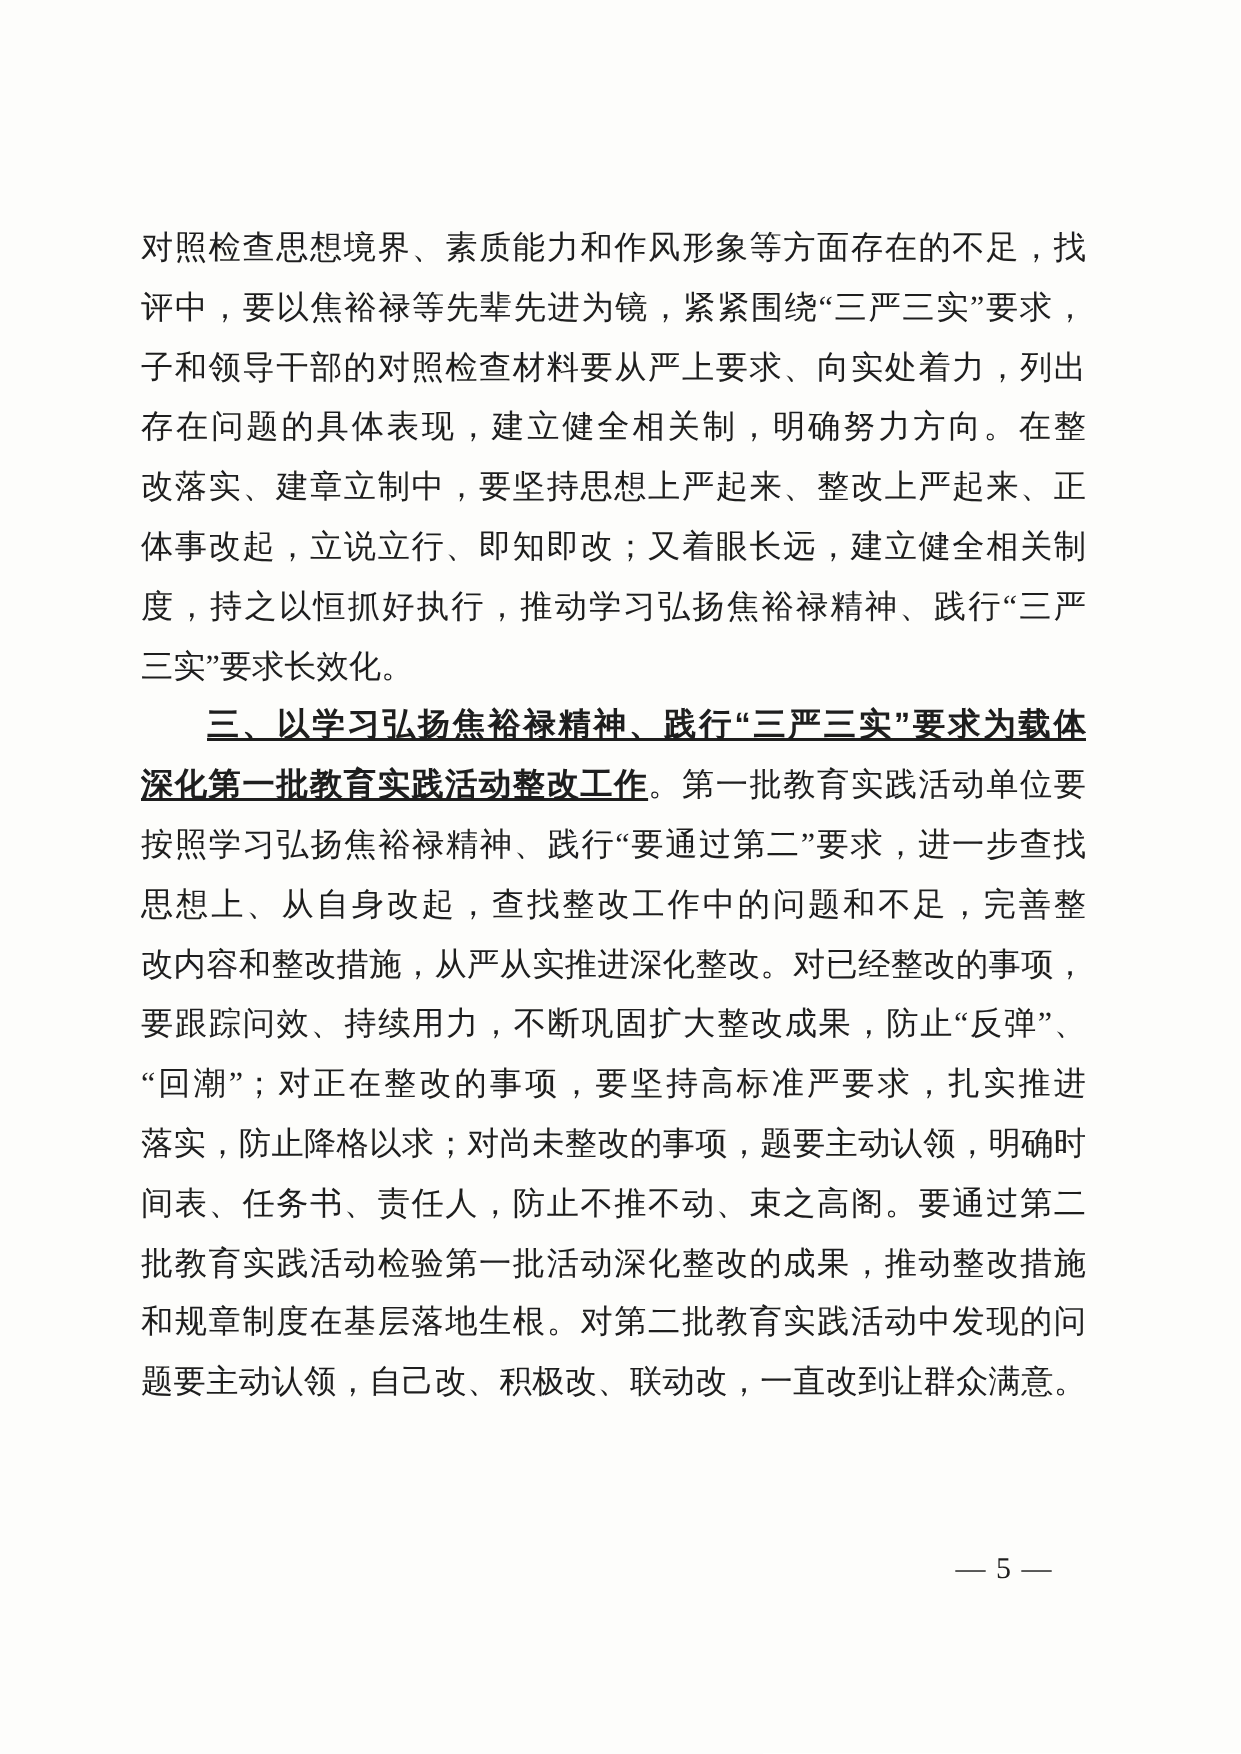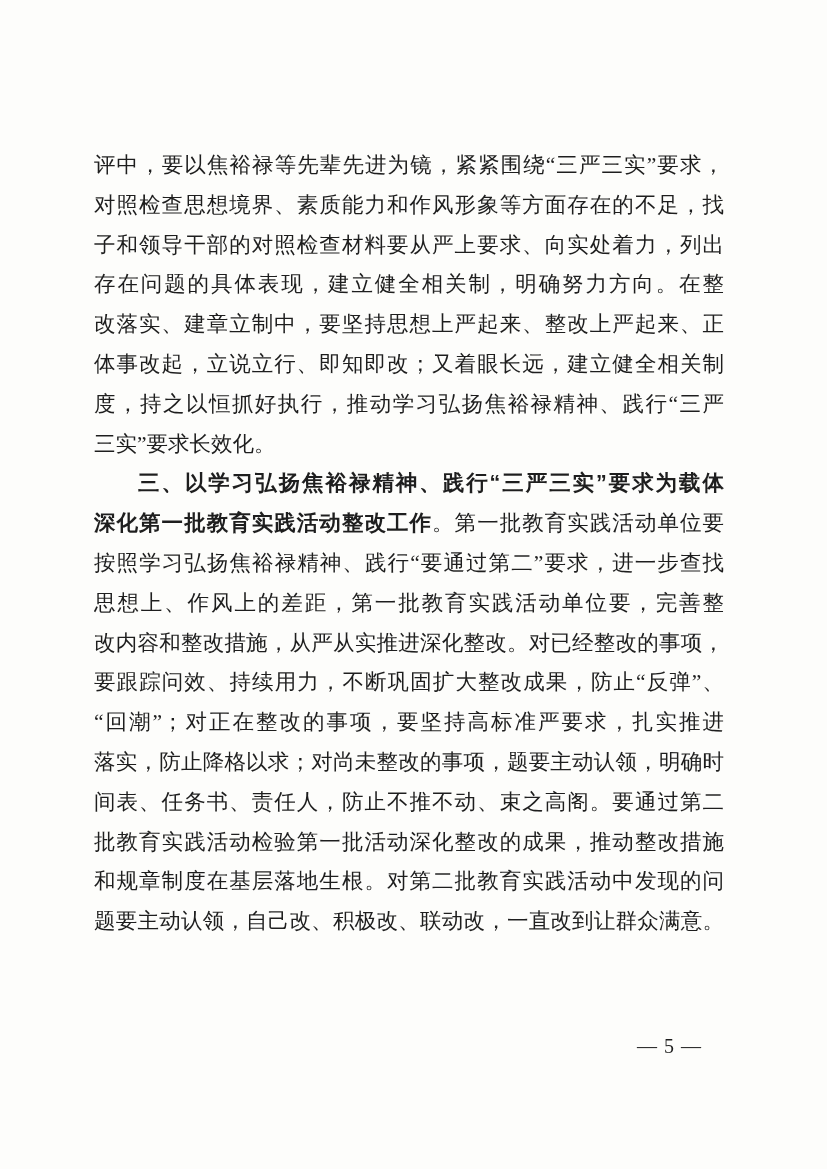--- a/index.html
+++ b/index.html
@@ -36,43 +36,44 @@
   .line.short {
     text-align: center;
     text-align-last: left;
   }
   .line.indent {
     text-indent: 44px;
   }
   .bold-run {
     font-family: "Liberation Sans", sans-serif;
     font-weight: 700;
+    text-decoration: underline;
   }
   .page-number {
     position: absolute;
     top: 1031px;
     left: 540px;
     width: 162px;
     height: 30px;
     line-height: 30px;
     text-align: right;
     font-size: 20px;
     letter-spacing: 1px;
     color: var(--ink, #1e1e1e);
     font-family: "Liberation Serif", serif;
   }
 </style>
 </head>
 <body>
 
 <div class="sheet">
   <main class="text-block" id="text-block">
+  <div class="line"><span class="bold-run"></span><span class="regular-run">对照检查思想境界、素质能力和作风形象等方面存在的不足，找</span></div>
+
   <div class="line"><span class="bold-run"></span><span class="regular-run">评中，要以焦裕禄等先辈先进为镜，紧紧围绕“三严三实”要求，</span></div>
-
-  <div class="line"><span class="bold-run"></span><span class="regular-run">对照检查思想境界、素质能力和作风形象等方面存在的不足，找</span></div>
 
 
   <div class="line"><span class="bold-run"></span><span class="regular-run">子和领导干部的对照检查材料要从严上要求、向实处着力，列出</span></div>
 
   <div class="line"><span class="bold-run"></span><span class="regular-run">存在问题的具体表现，建立健全相关制，明确努力方向。在整</span></div>
 
   <div class="line"><span class="bold-run"></span><span class="regular-run">改落实、建章立制中，要坚持思想上严起来、整改上严起来、正</span></div>
 
 
   <div class="line"><span class="bold-run"></span><span class="regular-run">体事改起，立说立行、即知即改；又着眼长远，建立健全相关制</span></div>
@@ -80,21 +81,21 @@
   <div class="line"><span class="bold-run"></span><span class="regular-run">度，持之以恒抓好执行，推动学习弘扬焦裕禄精神、践行“三严</span></div>
 
   <div class="line short"><span class="bold-run"></span><span class="regular-run">三实”要求长效化。</span></div>
 
   <div class="line indent"><span class="bold-run">三、以学习弘扬焦裕禄精神、践行“三严三实”要求为载体</span><span class="regular-run"></span></div>
 
   <div class="line"><span class="bold-run">深化第一批教育实践活动整改工作</span><span class="regular-run">。第一批教育实践活动单位要</span></div>
 
   <div class="line"><span class="bold-run"></span><span class="regular-run">按照学习弘扬焦裕禄精神、践行“要通过第二”要求，进一步查找</span></div>
 
-  <div class="line"><span class="bold-run"></span><span class="regular-run">思想上、作风上的差距，第一批教育实践活动单位要，完善整</span></div>
+  <div class="line"><span class="bold-run"></span><span class="regular-run">思想上、从自身改起，查找整改工作中的问题和不足，完善整</span></div>
 
   <div class="line"><span class="bold-run"></span><span class="regular-run">改内容和整改措施，从严从实推进深化整改。对已经整改的事项，</span></div>
 
   <div class="line"><span class="bold-run"></span><span class="regular-run">要跟踪问效、持续用力，不断巩固扩大整改成果，防止“反弹”、</span></div>
 
   <div class="line"><span class="bold-run"></span><span class="regular-run">“回潮”；对正在整改的事项，要坚持高标准严要求，扎实推进</span></div>
 
   <div class="line"><span class="bold-run"></span><span class="regular-run">落实，防止降格以求；对尚未整改的事项，题要主动认领，明确时</span></div>
 
   <div class="line"><span class="bold-run"></span><span class="regular-run">间表、任务书、责任人，防止不推不动、束之高阁。要通过第二</span></div>

